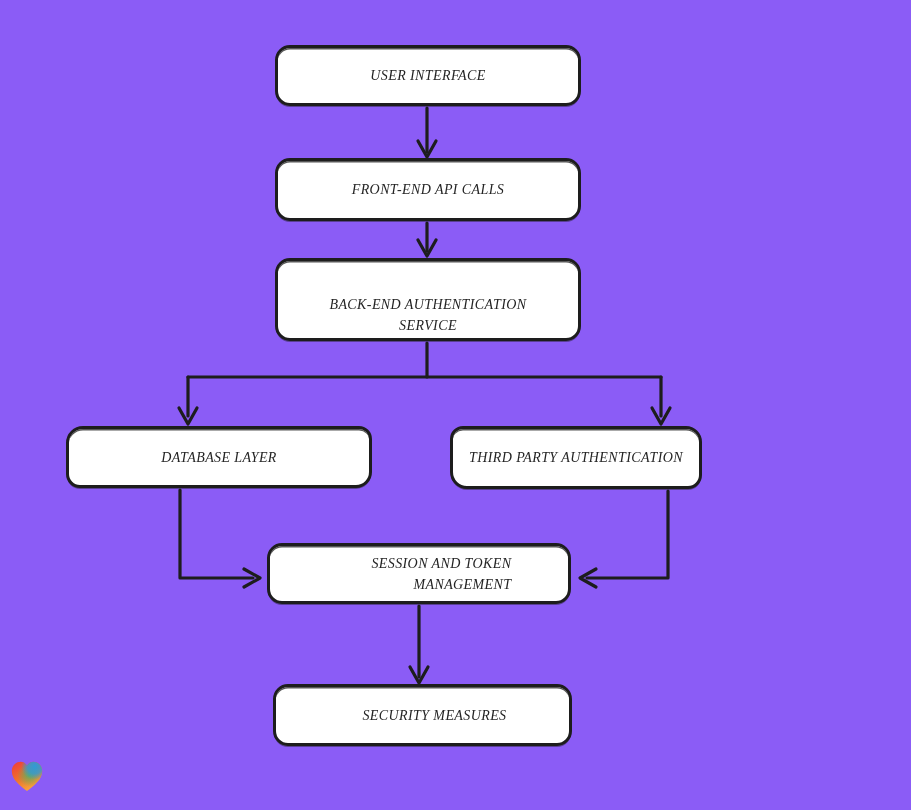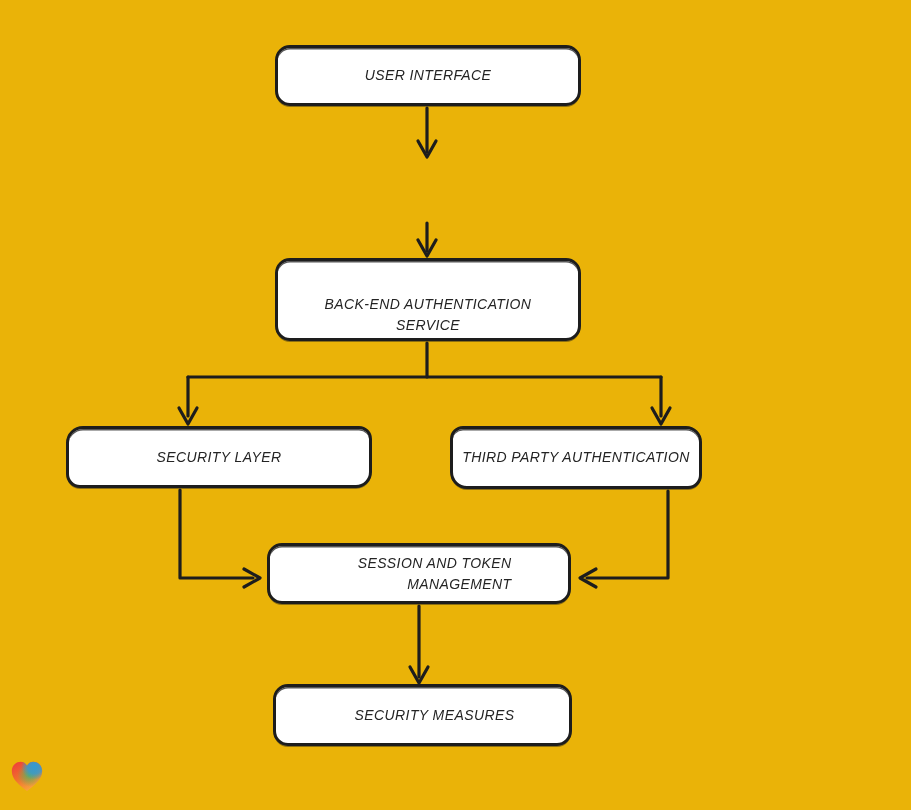--- a/index.html
+++ b/index.html
@@ -1,22 +1,22 @@
 <!DOCTYPE html>
 <html><head>
 <meta charset="utf-8">
 <style>
   html, body { margin: 0; padding: 0; background: #ffffff; }
   .canvas {
     position: relative;
     width: 911px;
     height: 810px;
-    background: #eab308;
+    background: #8b5cf6;
     overflow: hidden;
-    font-family: Liberation Sans, sans-serif;
+    font-family: Liberation Serif, serif;
   }
   .edges {
     position: absolute;
     left: 0; top: 0;
     width: 911px; height: 810px;
   }
   .edges path {
     fill: none;
     stroke: #1d1d1d;
     stroke-width: 3.2;
@@ -99,27 +99,30 @@
     <g>
       <path d="M419,606 L419,677"></path>
       <path d="M410,667 L419,683 L428,667"></path>
     </g>
   </svg>
 
   <div class="node n0">
     <span class="label">USER INTERFACE</span>
   </div>
 
+  <div class="node n1">
+    <span class="label">FRONT-END API CALLS</span>
+  </div>
 
   <div class="node n2">
     <span class="label">BACK-END AUTHENTICATION SERVICE</span>
   </div>
 
   <div class="node n3">
-    <span class="label">SECURITY LAYER</span>
+    <span class="label">DATABASE LAYER</span>
   </div>
 
   <div class="node n4">
     <span class="label">THIRD PARTY AUTHENTICATION</span>
   </div>
 
   <div class="node n5">
     <span class="label">SESSION AND TOKEN MANAGEMENT</span>
   </div>
 

